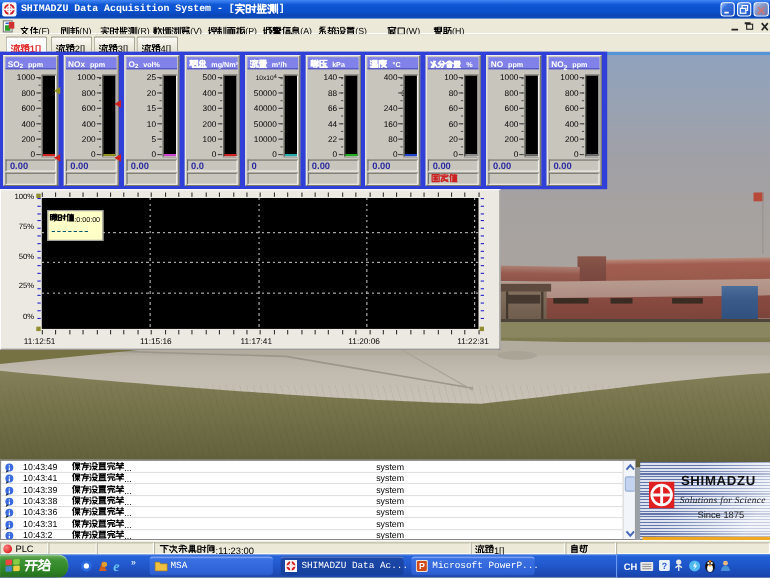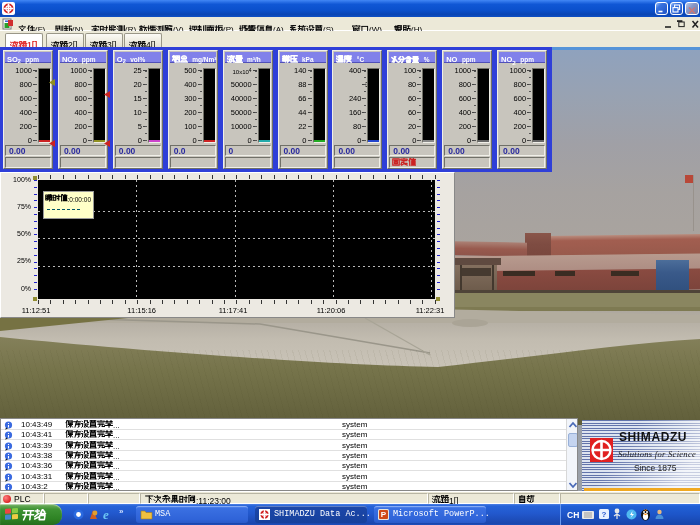--- a/index.html
+++ b/index.html
@@ -56,20 +56,30 @@
 <path d="M0 44 C140 58 330 72 438 74 C540 63 620 51 700 46 L700 132 L0 132 Z" fill="url(#gr)"></path>
 <path d="M0 25 L128 25 L0 38 Z" fill="#767243"></path>
 </svg>
 <div class="abs" style="left:0;top:350px;width:700px;height:70px;background:repeating-linear-gradient(75deg,rgba(60,58,24,.06) 0 1px,rgba(0,0,0,0) 1px 6px)"></div>
 <div class="abs" style="left:0;top:0;width:700px;height:17px;background:linear-gradient(180deg,#4287f5 0%,#1057d5 25%,#0b50cc 60%,#0a45b4 85%,#0e4fc4 100%)">
 <div class="abs" style="left:2px;top:2px;width:13px;height:13px;background:#fff;border-radius:2px"><svg width="13" height="13" viewBox="0 0 13 13">
         <circle cx="6.5" cy="6.5" r="5" fill="#d02020"></circle>
         <path d="M6.5 1.5V11.5M1.5 6.5H11.5" stroke="#fff" stroke-width="1.6"></path>
         <circle cx="6.5" cy="6.5" r="2.6" fill="none" stroke="#fff" stroke-width="1.1"></circle>
       </svg></div>
+<div class="abs" style="left:19px;top:3px;display:flex;align-items:center;white-space:nowrap">
+      <span style="font:bold 9px 'Liberation Mono',monospace;color:#fff;letter-spacing:0">SHIMADZU Data Acquisition System - [</span>
+      <svg style="vertical-align:0px" width="40" height="10" viewBox="0 0 48 12" fill="none" stroke="#ffffff" stroke-width="1.725" stroke-linecap="round">
+        <path transform="translate(0,0)" d="M6 0.4L6 1.8M1.2 2L10.8 2M10.8 2L10.8 3.4M3.4 4.6L8 4.6M1.4 7L10.6 7M6 4.6L6 7.6M5.8 7.2L2 11.2M6.2 7.2L10.4 11.2"></path>
+        <path transform="translate(12,0)" d="M1.2 2L5.2 2M1.2 2L1.2 10M5.2 2L5.2 10M1.2 6L5.2 6M1.2 10L5.2 10M6.6 3.8L11.6 3.8M10 1.2L10 9.6M9.2 9.6L10 9.6M7.6 6.4L8.4 7.4"></path>
+        <path transform="translate(24,0)" d="M2.2 0.8L2.2 6M4.6 0.8L4.6 6M2.2 3.4L4.6 3.4M7 1L7 5.8M7 1L10.6 2.2M8.2 3.8L10.6 3.4M1.6 6.6L10.4 6.6M2.6 6.6L2.6 10.4M5.4 6.6L5.4 10.4M8.2 6.6L8.2 10.4M0.8 10.6L11.2 10.6"></path>
+        <path transform="translate(36,0)" d="M1 1.6L2 2.8M0.6 5L1.6 6.2M0.8 9.6L2.2 10.6M3.6 1.4L3.6 8M3.6 1.4L7 1.4M7 1.4L7 8M5.3 1.4L5.3 8M3.6 8L2.8 10.8M6 8.6L7.2 10.6M9 1.2L9 9.4M11.2 0.8L11.2 10.8"></path>
+      </svg>
+      <span style="font:bold 9px 'Liberation Mono',monospace;color:#fff">]</span>
+    </div>
 <div class="abs" style="left:655px;top:2px;width:13px;height:13px;border-radius:3px;background:linear-gradient(135deg,#9cc0f8 0%,#3a74e0 30%,#1f52c4 100%);border:1px solid #fff;color:#fff;font:bold 9px 'Liberation Sans';text-align:center;line-height:11px"><svg width="11" height="11" viewBox="0 0 11 11">
         <path d="M2.5 8.5h4" stroke="#fff" stroke-width="1.6"></path>
       </svg></div>
 <div class="abs" style="left:670px;top:2px;width:13px;height:13px;border-radius:3px;background:linear-gradient(135deg,#9cc0f8 0%,#3a74e0 30%,#1f52c4 100%);border:1px solid #fff;color:#fff;font:bold 9px 'Liberation Sans';text-align:center;line-height:11px"><svg width="11" height="11" viewBox="0 0 11 11">
         <rect x="3.6" y="2" width="5" height="4.4" fill="none" stroke="#fff" stroke-width="1.1"></rect>
         <rect x="2" y="4.6" width="5" height="4.4" fill="#3a74e0" stroke="#fff" stroke-width="1.1"></rect>
       </svg></div>
 <div class="abs" style="left:685px;top:2px;width:14px;height:13px;border-radius:3px;background:linear-gradient(135deg,#b8c8e8 0%,#8898c8 40%,#6a7ab0 100%);border:1px solid #fff"><svg width="12" height="11" viewBox="0 0 12 11">
         <path d="M3 2.5L9 8.5M9 2.5L3 8.5" stroke="#c87878" stroke-width="1.7"></path>
       </svg></div>

